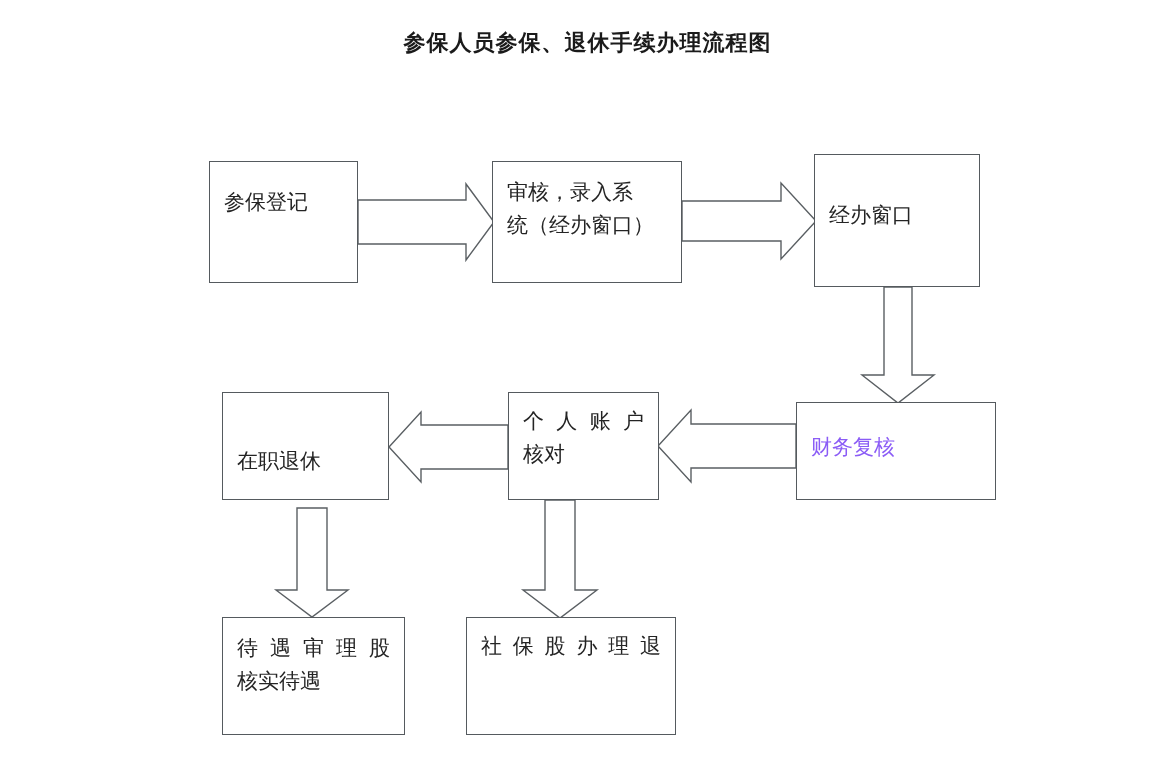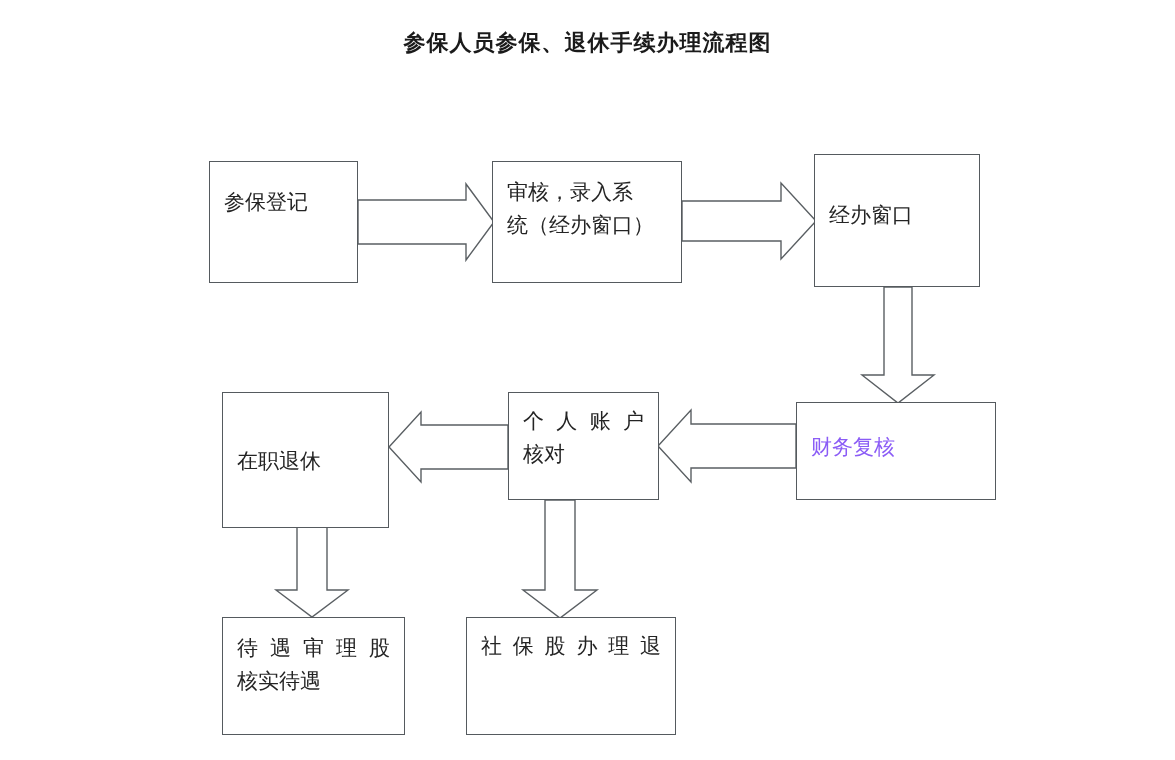--- a/index.html
+++ b/index.html
@@ -111,21 +111,21 @@
         <div class="txt" style="top: 28px;">
           <span class="line">财务复核</span>
         </div>
       </div>
       <div class="node" style="left: 508px; top: 392px; width: 151px; height: 108px; border-color: rgb(85, 90, 94); color: rgb(36, 36, 36);">
         <div class="txt" style="top: 12px;">
           <span class="line spread">个人账户</span>
           <span class="line">核对</span>
         </div>
       </div>
-      <div class="node" style="left: 222px; top: 392px; width: 167px; height: 136px; border-color: rgb(85, 90, 94); color: rgb(36, 36, 36);">
+      <div class="node" style="left: 222px; top: 392px; width: 167px; height: 108px; border-color: rgb(85, 90, 94); color: rgb(36, 36, 36);">
         <div class="txt" style="top: 52px;">
           <span class="line">在职退休</span>
         </div>
       </div>
       <div class="node" style="left: 222px; top: 617px; width: 183px; height: 118px; border-color: rgb(85, 90, 94); color: rgb(36, 36, 36);">
         <div class="txt" style="top: 14px;">
           <span class="line spread">待遇审理股</span>
           <span class="line">核实待遇</span>
         </div>
       </div>

